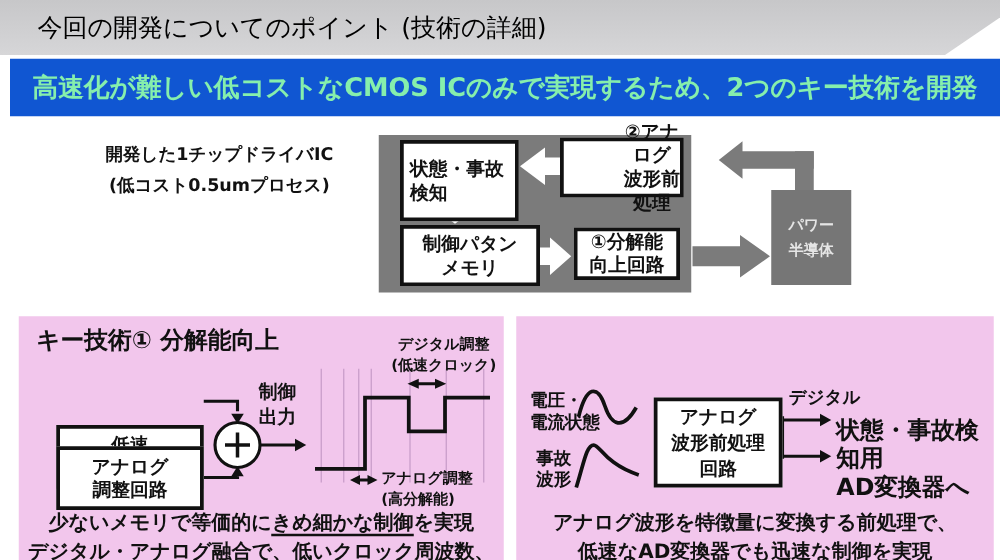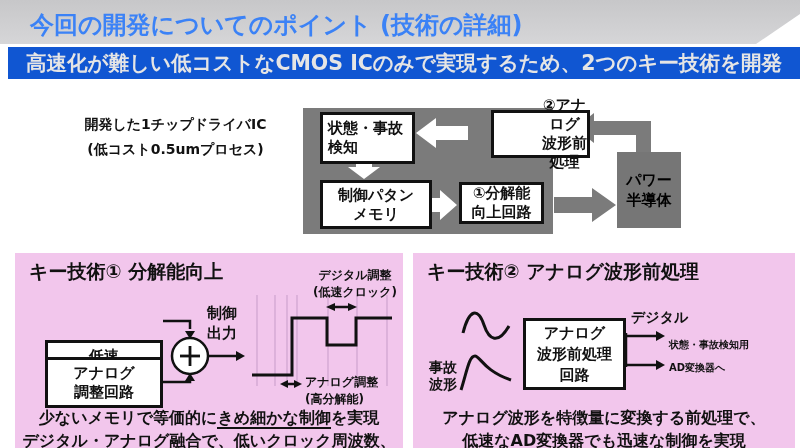--- a/index.html
+++ b/index.html
@@ -9,39 +9,39 @@
     overflow:hidden;color:#111;
   }
   .abs{position:absolute;}
   .ml{white-space:pre-line;}
   .ctr{display:flex;align-items:center;justify-content:center;text-align:center;}
 
   
   #header-bar{left:0;top:0;width:800px;height:44px;background:linear-gradient(#c7c7c9,#d6d6d8);}
   #header-notch{right:0;bottom:0;width:44px;height:30px;background:#ffffff;
     clip-path:polygon(0 100%,100% 100%,100% 0);position:absolute;}
-  #slide-title{left:30px;top:9px;font-size:24px;font-weight:bold;color:#3b82f6;}
+  #slide-title{left:30px;top:9px;font-size:20px;font-weight:normal;color:#000000;}
 
   
-  #banner{left:8px;top:47px;width:792px;height:32px;background:#1056d2;color:#e5e5e5;
+  #banner{left:8px;top:47px;width:792px;height:46px;background:#1056d2;color:#86efac;
     font-size:20.5px;font-weight:bold;}
 
   
   #chip-caption{left:38px;top:112px;width:275px;text-align:center;
     font-size:14px;line-height:25px;font-weight:bold;}
   #chip-body{left:303px;top:108px;width:250px;height:126px;background:#7b7b7b;}
   .wbox{background:#ffffff;border:3px solid #111;box-sizing:border-box;
     font-weight:bold;font-size:15px;line-height:19px;}
-  #blk-detect{left:320px;top:112px;width:95px;height:52px;display:flex;
+  #blk-detect{left:320px;top:112px;width:95px;height:65px;display:flex;
     align-items:center;padding-left:5px;text-align:left;}
-  #blk-preprocess{left:491px;top:110px;width:99px;height:48px;padding-left:48px;}
+  #blk-preprocess{left:448px;top:110px;width:99px;height:48px;padding-left:48px;}
   #blk-memory{left:320px;top:180px;width:112px;height:49px;}
   #blk-resolution{left:459px;top:182px;width:85px;height:42px;}
   #power-box{left:617px;top:152px;width:64px;height:76px;background:#767676;
-    color:#000000;font-weight:bold;font-size:15px;line-height:20px;}
+    color:#e5e5e5;font-weight:bold;font-size:12px;line-height:20px;}
 
   
   .panel{background:#f2c6ec;position:absolute;top:253px;height:248px;}
   #panel-kt1{left:15px;width:388px;}
   #panel-kt2{left:413px;width:382px;}
   .panel-title{position:absolute;left:14px;top:6px;font-size:19px;font-weight:bold;}
   .panel-caption{position:absolute;left:0;top:153px;width:100%;text-align:center;
     font-size:16px;line-height:23px;font-weight:bold;}
   .uline{border-bottom:2px solid #111;}
 
@@ -56,21 +56,21 @@
     font-size:12px;line-height:17px;font-weight:bold;}
 
   
   #kt2-input-state{position:absolute;left:11px;top:60px;font-size:14px;
     line-height:17px;font-weight:bold;}
   #kt2-input-fault{position:absolute;left:16px;top:106px;font-size:14px;
     line-height:17px;font-weight:bold;}
   #kt2-box{position:absolute;left:110px;top:65px;width:103px;height:72px;
     font-size:15px;line-height:21px;}
   #kt2-feature-label{position:absolute;left:218px;top:56px;font-size:14px;font-weight:bold;}
-  #kt2-dest{position:absolute;left:256px;top:80px;font-size:10px;
+  #kt2-dest{position:absolute;left:256px;top:80px;font-size:19px;
     line-height:23px;font-weight:bold;}
 
   svg{position:absolute;pointer-events:none;}
   #mid-arrows{left:0;top:0;}
   .panel-svg{left:0;top:0;}
 </style>
 </head>
 <body>
 
 <div class="abs" id="header-bar">
@@ -173,21 +173,22 @@
     <path d="M48,137 C54,118 56,103 62,103 C67,103 71,118 98,127" fill="none" stroke="#111" stroke-width="3"></path>
 
     <g stroke="#111" stroke-width="2.5">
       <line x1="213" y1="80" x2="213" y2="114"></line>
       <line x1="213" y1="83" x2="243" y2="83"></line>
       <line x1="213" y1="112" x2="243" y2="112"></line>
     </g>
     <polygon points="243,78 243,88 252,83" fill="#111"></polygon>
     <polygon points="243,107 243,117 252,112" fill="#111"></polygon>
   </svg>
-  <div class="panel-title">キー技術② アナログ波形前処理</div>
+  <div class="ml" id="kt2-input-state">電圧・
+電流状態</div>
   <div class="ml" id="kt2-input-fault">事故
 波形</div>
   <div class="wbox ml ctr" id="kt2-box">アナログ
 波形前処理
 回路</div>
   <div id="kt2-feature-label">デジタル</div>
   <div class="ml" id="kt2-dest">状態・事故検知用
 AD変換器へ</div>
   <div class="panel-caption">
     <div>アナログ波形を特徴量に変換する前処理で、</div>

